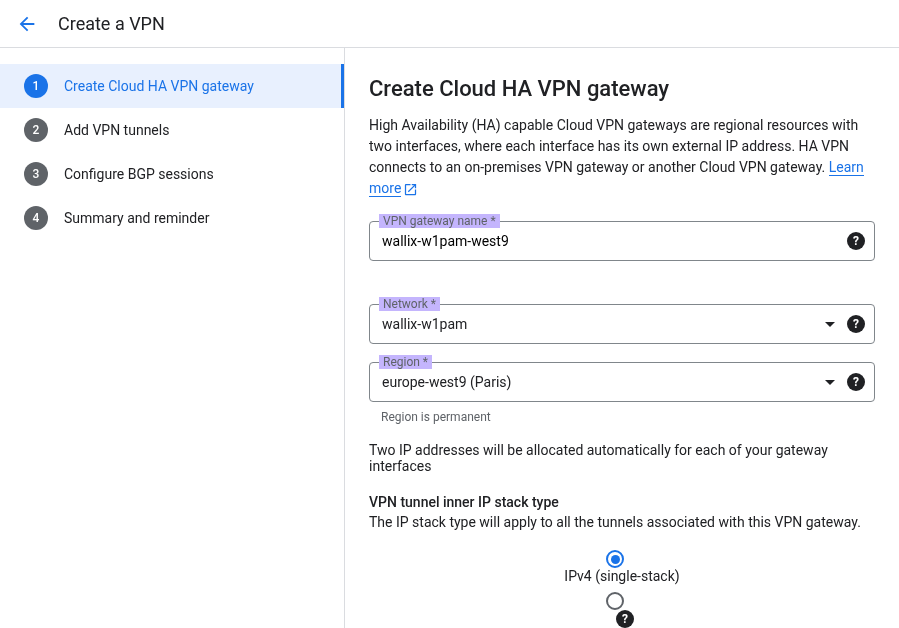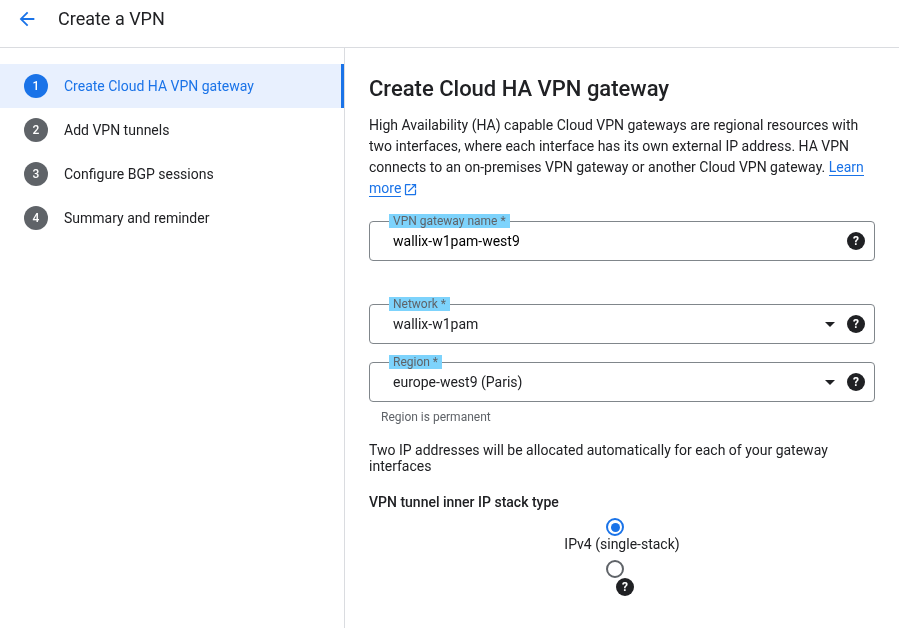--- a/index.html
+++ b/index.html
@@ -1,37 +1,37 @@
 <!DOCTYPE html>
 <html><head>
   <meta charset="utf-8">
   <style>
     * { box-sizing: border-box; margin: 0; padding: 0; }
     body { font-family: 'Google Sans', Roboto, Arial, sans-serif; color: #202124; background: #fff; }
-    .header { display: flex; align-items: flex-start; padding: 8px 16px; border-bottom: 1px solid #dadce0; height: 48px; }
+    .header { display: flex; align-items: center; padding: 8px 16px; border-bottom: 1px solid #dadce0; height: 48px; }
     .back-arrow { color: #1a73e8; fill: #1a73e8; cursor: pointer; margin-right: 20px; }
     .header-title { font-size: 18px; font-weight: 400; }
     .layout { display: flex; }
     .sidebar { width: 345px; padding-top: 16px; border-right: 1px solid #dadce0; min-height: 580px; }
     .step { display: flex; align-items: center; padding: 10px 24px; cursor: pointer; font-size: 14px; position: relative; }
     .step.active { background: #e8f0fe; }
     .step.active::after { content: ''; position: absolute; right: 0; top: 0; bottom: 0; width: 3px; background: #1a73e8; }
     .step-num { width: 24px; height: 24px; border-radius: 50%; display: flex; align-items: center; justify-content: center; font-size: 12px; margin-right: 16px; color: #fff; font-weight: 500; }
     .step.active .step-num { background: #1a73e8; }
     .step:not(.active) .step-num { background: #5f6368; }
     .step.active .step-label { color: #1a73e8; }
     .step-label { color: #202124; }
     .main { flex: 1; padding: 28px 24px 24px 24px; max-width: 560px; }
     .main-title { font-size: 22px; font-weight: 500; margin-bottom: 14px; }
     .desc { font-size: 14px; line-height: 1.5; color: #202124; margin-bottom: 22px; }
     .learn-more { color: #1a73e8; text-decoration: none; border-bottom: 1px solid #1a73e8; }
     .ext-icon { fill: #1a73e8; vertical-align: middle; margin-left: 2px; }
     .field-wrap { position: relative; margin-bottom: 8px; }
-    .field-label { position: absolute; top: -7px; left: 20px; background: #7dd3fc; padding: 0 4px; font-size: 12px; color: #5f6368; }
-    .field-box { border: 1px solid #80868b; border-radius: 4px; padding: 11px 40px 11px 23px; font-size: 14px; display: flex; align-items: center; justify-content: space-between; min-height: 40px; }
+    .field-label { position: absolute; top: -7px; left: 10px; background: #c4b5fd; padding: 0 4px; font-size: 12px; color: #5f6368; }
+    .field-box { border: 1px solid #80868b; border-radius: 4px; padding: 11px 40px 11px 12px; font-size: 14px; display: flex; align-items: center; justify-content: space-between; min-height: 40px; }
     .field-value { flex: 1; border: none; outline: none; font-size: 14px; font-family: inherit; background: transparent; }
     .field-icons { position: absolute; right: 10px; top: 50%; transform: translateY(-50%); display: flex; align-items: center; gap: 12px; }
     .help-icon { width: 18px; height: 18px; border-radius: 50%; background: #202124; color: #fff; display: flex; align-items: center; justify-content: center; font-size: 12px; font-weight: bold; cursor: pointer; }
     .help-icon-inline { width: 18px; height: 18px; border-radius: 50%; background: #202124; color: #fff; display: inline-flex; align-items: center; justify-content: center; font-size: 12px; font-weight: bold; margin-left: 6px; vertical-align: middle; cursor: pointer; }
     .dropdown-arrow { border-left: 5px solid transparent; border-right: 5px solid transparent; border-top: 5px solid #202124; }
     .field-hint { font-size: 12px; color: #5f6368; margin: 4px 0 18px 12px; }
     .section-label { font-size: 14px; font-weight: 500; margin-top: 16px; }
     .section-text { font-size: 14px; color: #202124; margin-top: 4px; margin-bottom: 20px; }
     .radio-row { display: flex; align-items: center; margin: 8px 0; font-size: 14px; cursor: pointer; flex-direction: column; }
     .radio { width: 18px; height: 18px; border-radius: 50%; border: 2px solid #5f6368; margin-right: 14px; display: flex; align-items: center; justify-content: center; }
@@ -106,20 +106,21 @@
       <div class="field-icons">
         <div class="dropdown-arrow"></div>
         <div class="help-icon">?</div>
       </div>
     </div>
     <div class="field-hint">Region is permanent</div>
 
     <div class="section-text">Two IP addresses will be allocated automatically for each of your gateway interfaces</div>
 
     <div class="section-label">VPN tunnel inner IP stack type</div>
+    <div class="section-text">The IP stack type will apply to all the tunnels associated with this VPN gateway.</div>
 
     <div class="radio-row">
       <div class="radio selected"></div>
       <span>IPv4 (single-stack)</span>
     </div>
     <div class="radio-row">
       <div class="radio"></div>
       <span class="help-icon-inline">?</span>
     </div>
 

